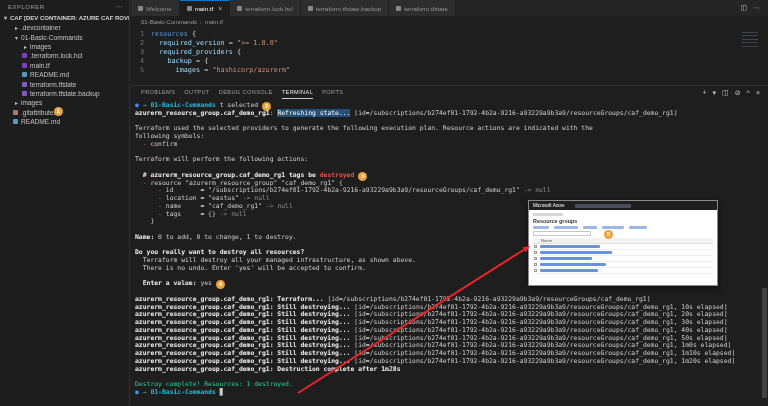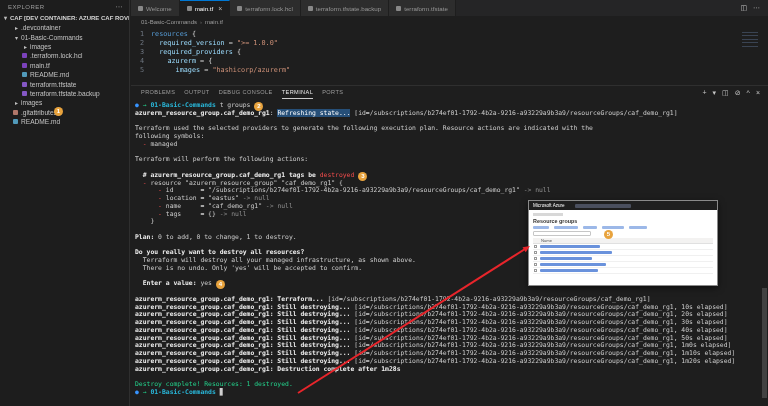--- a/index.html
+++ b/index.html
@@ -44,21 +44,21 @@
   .panel-header{height:13px;flex:none;display:flex;justify-content:space-between;align-items:center;padding:0 8px 0 10px}
   .ptabs{display:flex;gap:9px;height:100%;align-items:center}
   .ptab{font-size:5.6px;letter-spacing:.4px;color:#9d9d9d;height:100%;display:flex;align-items:center;cursor:pointer;border-bottom:1px solid transparent}
   .ptab.active{color:#e7e7e7;border-bottom:1px solid #cccccc}
   .pactions{display:flex;gap:6px;color:#c5c5c5;font-size:7px;align-items:center}
   .pact{cursor:pointer}
   .terminal{flex:1;padding:3px 0 0 4px;font-family:"DejaVu Sans Mono",monospace;font-size:6.4px;line-height:7.75px;overflow:hidden}
   .tline{height:7.75px;white-space:pre}
   .s-p{color:#cccccc}.s-b{color:#eeeeee;font-weight:bold}.s-d{color:#8f8f8f}
   .s-hl{background:#264f78;color:#ffffff}
-  .s-r{color:#f14c4c}.s-rb{color:#f14c4c;font-weight:normal}
+  .s-r{color:#f14c4c}.s-rb{color:#f14c4c;font-weight:bold}
   .s-gb{color:#23d18b;font-weight:normal}
   .s-c{color:#29b8db;font-weight:bold}
   .s-ga{color:#23d18b}
   .s-dot{color:#3794ff}
   .s-cur{color:#cfcfcf}
 
   
   .ann{display:inline-block;width:9px;height:9px;border-radius:50%;background:var(--ann);color:#fff;font-family:"Liberation Sans",sans-serif;font-size:6px;font-weight:bold;text-align:center;line-height:9px;margin-left:4px;vertical-align:top}
   .ann-abs{position:absolute;margin:0;z-index:5}
 
@@ -183,21 +183,21 @@
     <div class="breadcrumb" data-name="breadcrumb">
       <span data-name="breadcrumb-folder">01-Basic-Commands</span>
       <span class="bsep" data-name="breadcrumb-separator-icon">›</span>
       <span data-name="breadcrumb-file">main.tf</span>
     </div>
     <div class="editor" data-name="code-editor">
       <div data-name="code-lines">
           <div class="cline" data-name="code-line"><span class="lnum" data-name="line-number">1</span><span class="c-kw">resources</span><span class="c-pn"> {</span></div>
           <div class="cline" data-name="code-line"><span class="lnum" data-name="line-number">2</span><span class="c-pn">  </span><span class="c-pr">required_version</span><span class="c-pn"> = </span><span class="c-st">"&gt;= 1.0.0"</span></div>
           <div class="cline" data-name="code-line"><span class="lnum" data-name="line-number">3</span><span class="c-pn">  </span><span class="c-pr">required_providers</span><span class="c-pn"> {</span></div>
-          <div class="cline" data-name="code-line"><span class="lnum" data-name="line-number">4</span><span class="c-pn">    </span><span class="c-pr">azurerm</span><span class="c-pn"> = {</span></div>
+          <div class="cline" data-name="code-line"><span class="lnum" data-name="line-number">4</span><span class="c-pn">    </span><span class="c-pr">backup</span><span class="c-pn"> = {</span></div>
           <div class="cline" data-name="code-line"><span class="lnum" data-name="line-number">5</span><span class="c-pn">      </span><span class="c-pr">images</span><span class="c-pn"> = </span><span class="c-st">"hashicorp/azurerm"</span></div>
         </div>
       <div class="minimap" data-name="minimap"></div>
     </div>
     <div class="panel" data-name="bottom-panel">
       <div class="panel-header" data-name="panel-header">
         <div class="ptabs" data-name="panel-tabs">
             <div class="ptab" data-name="panel-tab-problems">PROBLEMS</div>
             <div class="ptab" data-name="panel-tab-output">OUTPUT</div>
             <div class="ptab" data-name="panel-tab-debug-console">DEBUG CONSOLE</div>
@@ -207,42 +207,42 @@
         <div class="pactions" data-name="panel-actions">
             <span class="pact" data-name="add-terminal-icon">+</span>
             <span class="pact" data-name="terminal-dropdown-icon">▾</span>
             <span class="pact" data-name="split-terminal-icon">◫</span>
             <span class="pact" data-name="kill-terminal-icon">⊘</span>
             <span class="pact" data-name="maximize-panel-icon">^</span>
             <span class="pact" data-name="close-panel-icon">×</span>
           </div>
       </div>
       <div class="terminal" data-name="terminal">
-          <div class="tline" data-name="terminal-line"><span class="s-dot">● </span><span class="s-ga">→ </span><span class="s-c">01-Basic-Commands</span><span class="s-p"> t groups</span><span class="ann" data-name="annotation-2-badge">2</span></div>
+          <div class="tline" data-name="terminal-line"><span class="s-dot">● </span><span class="s-ga">→ </span><span class="s-c">01-Basic-Commands</span><span class="s-p"> t selected</span><span class="ann" data-name="annotation-2-badge">2</span></div>
           <div class="tline" data-name="terminal-line"><span class="s-b">azurerm_resource_group.caf_demo_rg1</span><span class="s-p">: </span><span class="s-hl">Refreshing state...</span><span class="s-p"> [id=/subscriptions/b274ef01-1792-4b2a-9216-a93229a9b3a9/resourceGroups/caf_demo_rg1]</span></div>
           <div class="tline" data-name="terminal-line"></div>
           <div class="tline" data-name="terminal-line"><span class="s-p">Terraform used the selected providers to generate the following execution plan. Resource actions are indicated with the</span></div>
           <div class="tline" data-name="terminal-line"><span class="s-p">following symbols:</span></div>
-          <div class="tline" data-name="terminal-line"><span class="s-p">  </span><span class="s-r">-</span><span class="s-p"> managed</span></div>
+          <div class="tline" data-name="terminal-line"><span class="s-p">  </span><span class="s-r">-</span><span class="s-p"> confirm</span></div>
           <div class="tline" data-name="terminal-line"></div>
           <div class="tline" data-name="terminal-line"><span class="s-p">Terraform will perform the following actions:</span></div>
           <div class="tline" data-name="terminal-line"></div>
           <div class="tline" data-name="terminal-line"><span class="s-b">  # azurerm_resource_group.caf_demo_rg1 tags be </span><span class="s-rb">destroyed</span><span class="ann" data-name="annotation-3-badge">3</span></div>
           <div class="tline" data-name="terminal-line"><span class="s-p">  </span><span class="s-r">-</span><span class="s-p"> resource "azurerm_resource_group" "caf_demo_rg1" {</span></div>
           <div class="tline" data-name="terminal-line"><span class="s-p">      </span><span class="s-r">-</span><span class="s-p"> id       = "/subscriptions/b274ef01-1792-4b2a-9216-a93229a9b3a9/resourceGroups/caf_demo_rg1" </span><span class="s-d">-&gt; null</span></div>
           <div class="tline" data-name="terminal-line"><span class="s-p">      </span><span class="s-r">-</span><span class="s-p"> location = "eastus" </span><span class="s-d">-&gt; null</span></div>
           <div class="tline" data-name="terminal-line"><span class="s-p">      </span><span class="s-r">-</span><span class="s-p"> name     = "caf_demo_rg1" </span><span class="s-d">-&gt; null</span></div>
           <div class="tline" data-name="terminal-line"><span class="s-p">      </span><span class="s-r">-</span><span class="s-p"> tags     = {} </span><span class="s-d">-&gt; null</span></div>
           <div class="tline" data-name="terminal-line"><span class="s-p">    }</span></div>
           <div class="tline" data-name="terminal-line"></div>
-          <div class="tline" data-name="terminal-line"><span class="s-b">Plan:</span><span class="s-p"> 0 to add, 0 to change, 1 to destroy.</span></div>
+          <div class="tline" data-name="terminal-line"><span class="s-b">Name:</span><span class="s-p"> 0 to add, 0 to change, 1 to destroy.</span></div>
           <div class="tline" data-name="terminal-line"></div>
           <div class="tline" data-name="terminal-line"><span class="s-b">Do you really want to destroy all resources?</span></div>
           <div class="tline" data-name="terminal-line"><span class="s-p">  Terraform will destroy all your managed infrastructure, as shown above.</span></div>
-          <div class="tline" data-name="terminal-line"><span class="s-p">  There is no undo. Only 'yes' will be accepted to confirm.</span></div>
+          <div class="tline" data-name="terminal-line"><span class="s-p">  There is no undo. Enter 'yes' will be accepted to confirm.</span></div>
           <div class="tline" data-name="terminal-line"></div>
           <div class="tline" data-name="terminal-line"><span class="s-b">  Enter a value:</span><span class="s-p"> yes</span><span class="ann" data-name="annotation-4-badge">4</span></div>
           <div class="tline" data-name="terminal-line"></div>
           <div class="tline" data-name="terminal-line"><span class="s-b">azurerm_resource_group.caf_demo_rg1: Terraform...</span><span class="s-p"> [id=/subscriptions/b274ef01-1792-4b2a-9216-a93229a9b3a9/resourceGroups/caf_demo_rg1]</span></div>
           <div class="tline" data-name="terminal-line"><span class="s-b">azurerm_resource_group.caf_demo_rg1: Still destroying...</span><span class="s-p"> [id=/subscriptions/b274ef01-1792-4b2a-9216-a93229a9b3a9/resourceGroups/caf_demo_rg1, 10s elapsed]</span></div>
           <div class="tline" data-name="terminal-line"><span class="s-b">azurerm_resource_group.caf_demo_rg1: Still destroying...</span><span class="s-p"> [id=/subscriptions/b274ef01-1792-4b2a-9216-a93229a9b3a9/resourceGroups/caf_demo_rg1, 20s elapsed]</span></div>
           <div class="tline" data-name="terminal-line"><span class="s-b">azurerm_resource_group.caf_demo_rg1: Still destroying...</span><span class="s-p"> [id=/subscriptions/b274ef01-1792-4b2a-9216-a93229a9b3a9/resourceGroups/caf_demo_rg1, 30s elapsed]</span></div>
           <div class="tline" data-name="terminal-line"><span class="s-b">azurerm_resource_group.caf_demo_rg1: Still destroying...</span><span class="s-p"> [id=/subscriptions/b274ef01-1792-4b2a-9216-a93229a9b3a9/resourceGroups/caf_demo_rg1, 40s elapsed]</span></div>
           <div class="tline" data-name="terminal-line"><span class="s-b">azurerm_resource_group.caf_demo_rg1: Still destroying...</span><span class="s-p"> [id=/subscriptions/b274ef01-1792-4b2a-9216-a93229a9b3a9/resourceGroups/caf_demo_rg1, 50s elapsed]</span></div>
           <div class="tline" data-name="terminal-line"><span class="s-b">azurerm_resource_group.caf_demo_rg1: Still destroying...</span><span class="s-p"> [id=/subscriptions/b274ef01-1792-4b2a-9216-a93229a9b3a9/resourceGroups/caf_demo_rg1, 1m0s elapsed]</span></div>

